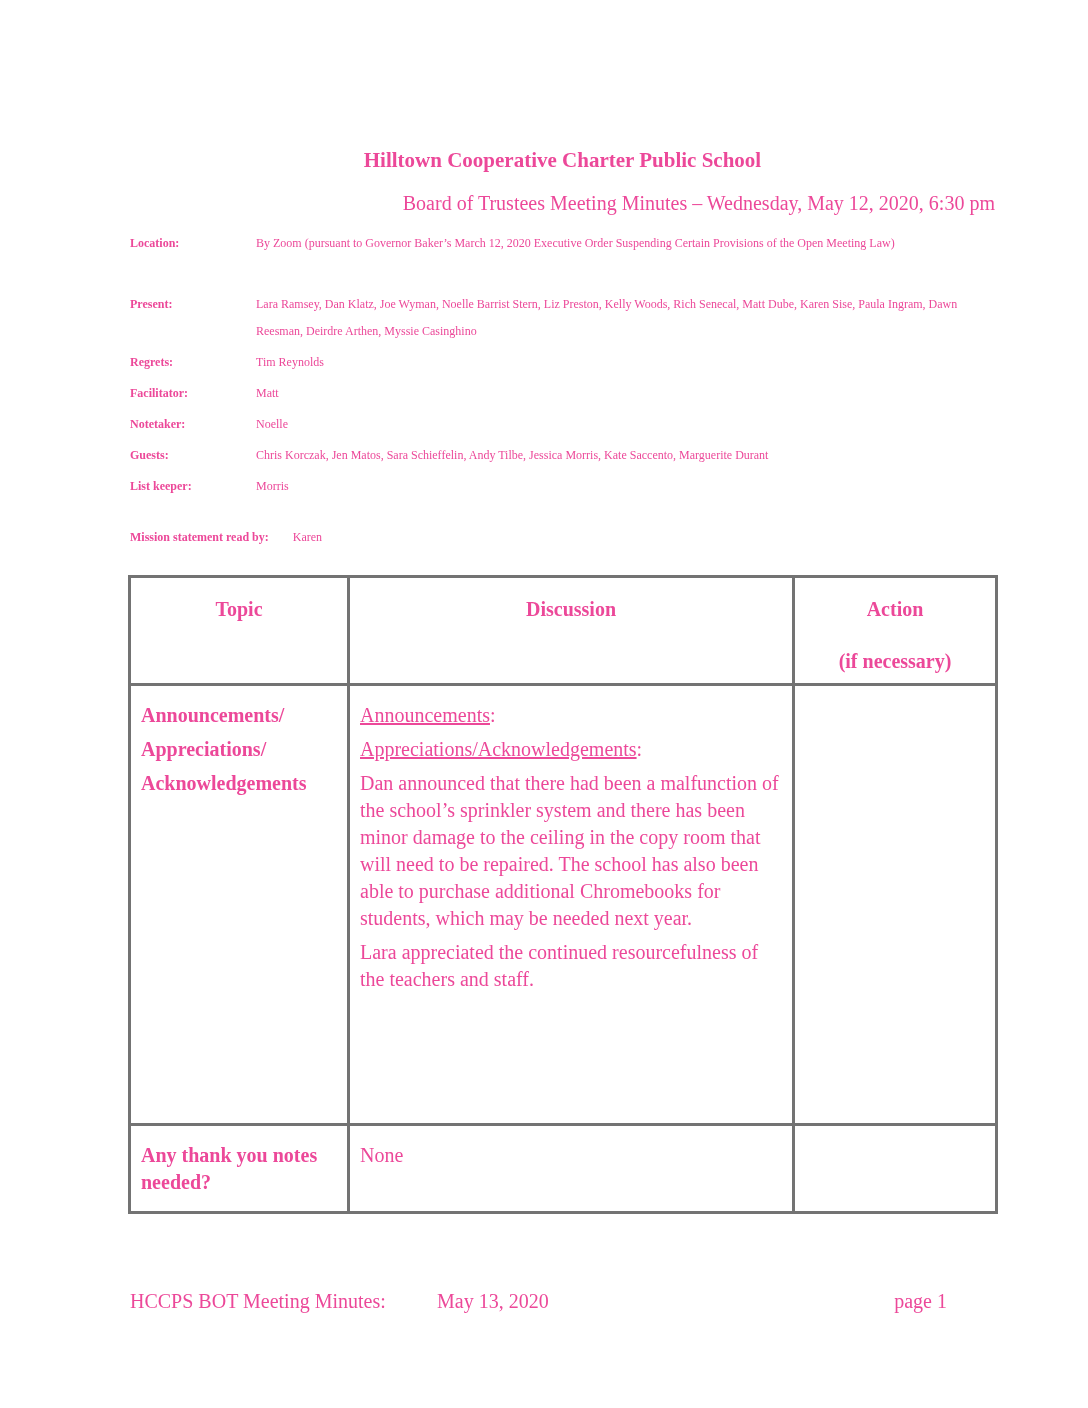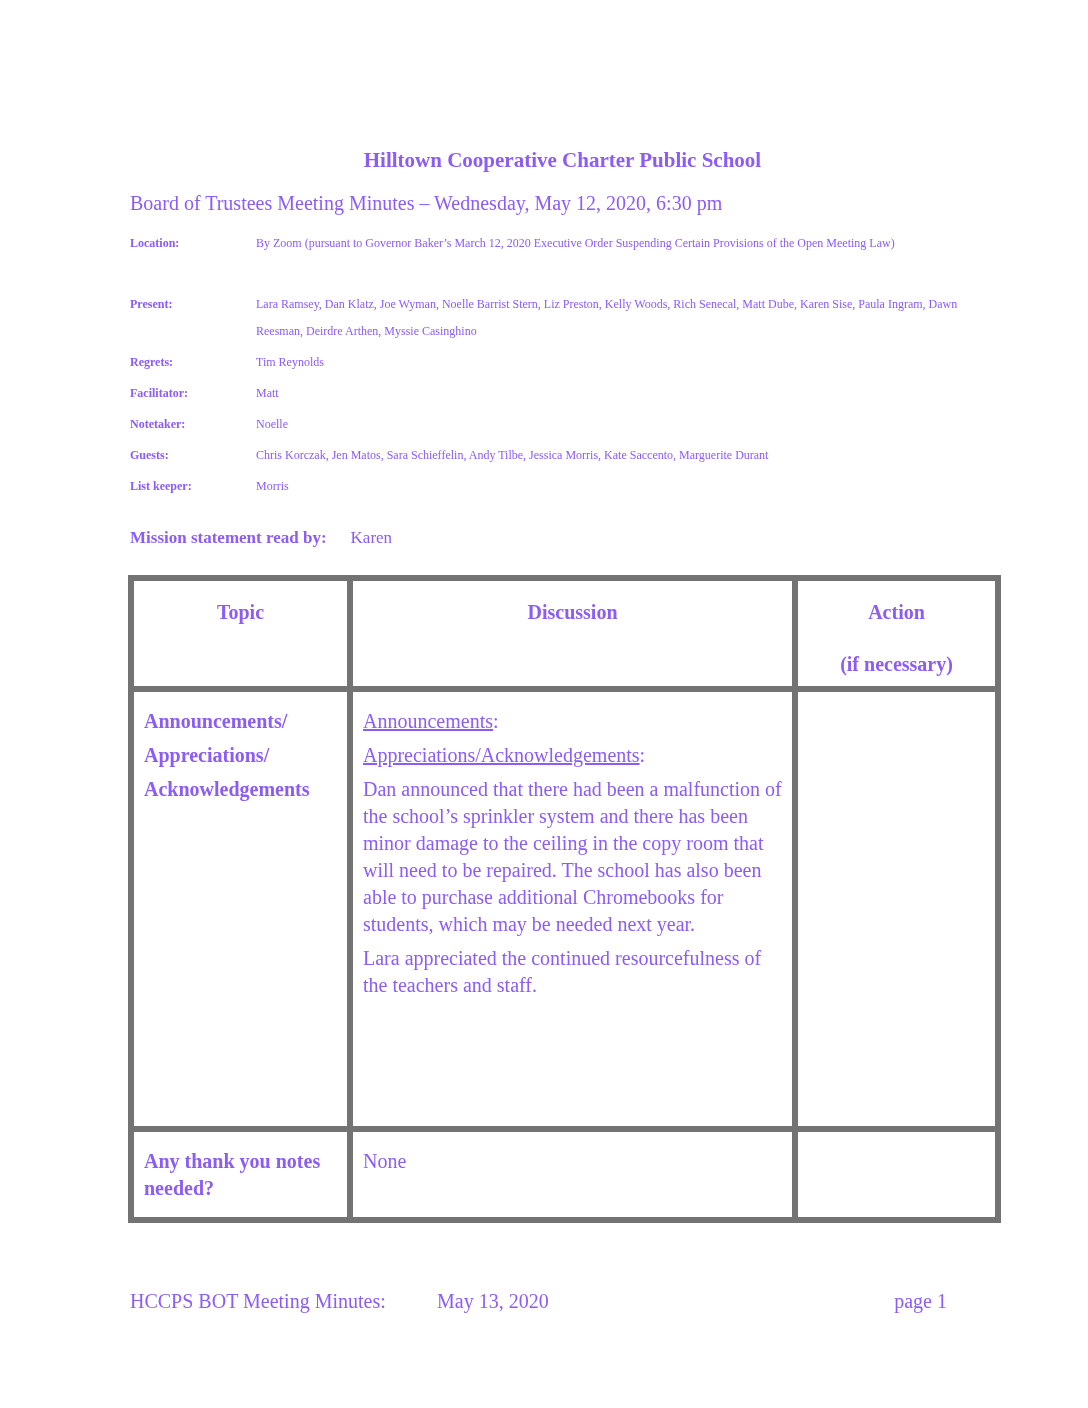--- a/index.html
+++ b/index.html
@@ -2,77 +2,77 @@
 <html><head>
 <meta charset="utf-8">
 <style>
   html, body { margin: 0; padding: 0; background: #808080; }
   .page {
     position: relative;
     width: 1088px;
     height: 1408px;
     margin: 0 auto;
     background: #ffffff;
-    color: #8b5cf6;
+    color: #ec4899;
     font-family: "Liberation Serif", "DejaVu Serif", serif;
     overflow: hidden;
   }
   .content {
     position: absolute;
     left: 130px;
     top: 0;
     width: 865px;
   }
   .title {
     margin: 147px 0 0 0;
     text-align: center;
     font-size: 21px;
     font-weight: bold;
     line-height: 27px;
   }
   .subtitle {
     margin-top: 16px;
-    text-align: left;
+    text-align: right;
     font-size: 20px;
     line-height: 27px;
   }
   .info-section { margin-top: 13px; }
   .info-row {
     display: flex;
     font-size: 12px;
     line-height: 27px;
     margin-bottom: 4px;
   }
   .info-row .label {
     flex: 0 0 126px;
     font-weight: bold;
   }
   .info-row .value { flex: 1; }
   .gap-after { margin-bottom: 34px; }
   .mission-row {
-    font-size: 17px;
+    font-size: 12px;
     line-height: 27px;
     margin-bottom: 0;
     margin-top: 24px;
   }
   .mission-row .label-inline { font-weight: bold; }
   .mission-row .value-inline { margin-left: 24px; }
 
   table.minutes-table {
     margin-top: 24px;
     margin-left: -2px;
     border-collapse: collapse;
     table-layout: fixed;
     width: 867px;
     font-size: 20px;
     line-height: 27px;
   }
   table.minutes-table th,
   table.minutes-table td {
-    border: 6px solid #737373;
+    border: 3px solid #737373;
     vertical-align: top;
     overflow: hidden;
   }
   th.hdr {
     font-weight: bold;
     text-align: center;
     padding: 18px 8px 8px 8px;
     height: 100px;
     box-sizing: border-box;
   }

